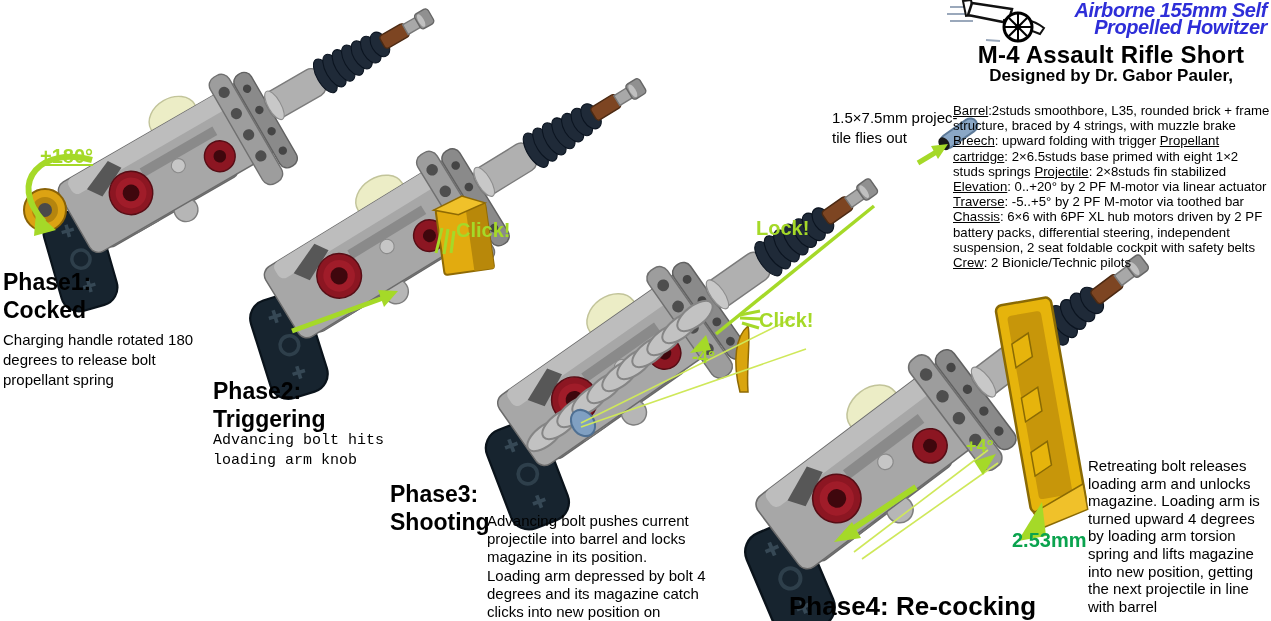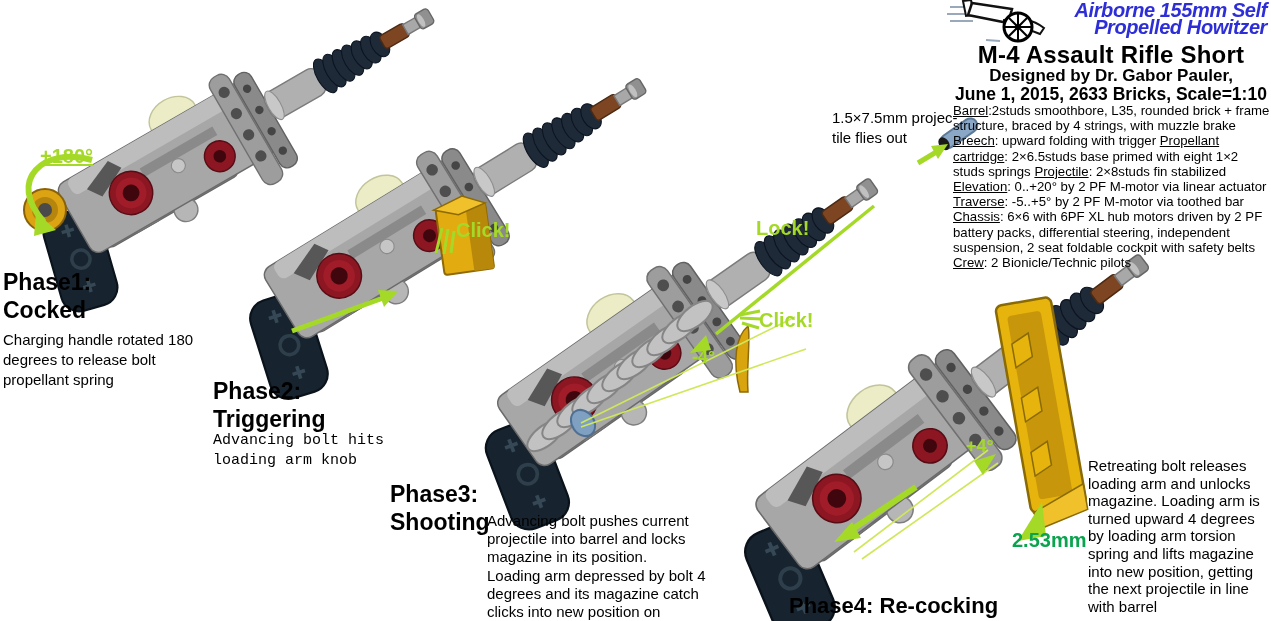--- a/index.html
+++ b/index.html
@@ -27,21 +27,21 @@
   .spec .u { text-decoration:underline; }
   .phase-title { font-weight:bold; font-size:23px; line-height:28px; color:#000; }
   .phase-caption { font-size:15px; line-height:20px; color:#000; }
   #p1-title { left:3px; top:268px; }
   #p1-caption { left:3px; top:330px; width:212px; }
   #p2-title { left:213px; top:377px; }
   #p2-caption { left:213px; top:431px; width:218px;font-family:Liberation Mono, monospace; }
   #p3-title { left:390px; top:480px; }
   #p3-caption { left:487px; top:512px; width:221px; line-height:18.2px; }
   #p3-caption .para { display:block; }
-  #p4-title { left:789px; top:592px; font-size:22px; }
+  #p4-title { left:789px; top:592px; font-size:26px; }
   #p4-caption { left:1088px; top:457px; width:184px; line-height:17.6px; }
   #projectile-note { left:832px; top:108px; width:160px; font-size:15px; line-height:19.5px; color:#000; }
   .annot { font-weight:bold; color:#a5d928; white-space:nowrap; }
   #a-180 { left:40px; top:145px; font-size:20px;text-decoration:underline; }
   #a-click2 { left:456px; top:219px; font-size:20px; }
   #a-lock3 { left:756px; top:217px; font-size:20px; }
   #a-click3 { left:759px; top:309px; font-size:20px; }
   #a-minus4 { left:692px; top:347px; font-size:18px; }
   #a-plus4 { left:966px; top:436px; font-size:18px; }
   #a-253 { left:1012px; top:529px; font-size:20px; color:#0aa34e; }
@@ -217,21 +217,20 @@
       <circle cx="1018" cy="27" r="3" fill="#000000"></circle>
     </g>
   </svg>
 
   <div class="abs series-title">
     <div>Airborne 155mm Self</div>
     <div>Propelled Howitzer</div>
   </div>
   <div class="abs model-title">M-4 Assault Rifle Short</div>
   <div class="abs designer">Designed by Dr. Gabor Pauler,</div>
-  <div class="abs edition">June 1, 2015, 2633 Bricks, Scale=1:10</div>
   <div class="abs spec"><span class="u">Barrel</span><span>:2studs smoothbore, L35, rounded brick + frame structure, braced by 4 strings, with muzzle brake </span><span class="u">Breech</span><span>: upward folding with trigger </span><span class="u">Propellant cartridge</span><span>: 2×6.5studs base primed with eight 1×2 studs springs </span><span class="u">Projectile</span><span>: 2×8studs fin stabilized </span><span class="u">Elevation</span><span>: 0..+20° by 2 PF M-motor via linear actuator </span><span class="u">Traverse</span><span>: -5..+5° by 2 PF M-motor via toothed bar </span><span class="u">Chassis</span><span>: 6×6 with 6PF XL hub motors driven by 2 PF battery packs, differential steering, independent suspension, 2 seat foldable cockpit with safety belts </span><span class="u">Crew</span><span>: 2 Bionicle/Technic pilots</span></div>
 
   <div class="abs phase-title" id="p1-title">
     <div>Phase1:</div>
     <div>Cocked</div>
   </div>
   <div class="abs phase-caption" id="p1-caption">Charging handle rotated 180 degrees to release bolt propellant spring</div>
 
   <div class="abs phase-title" id="p2-title">
     <div>Phase2:</div>

